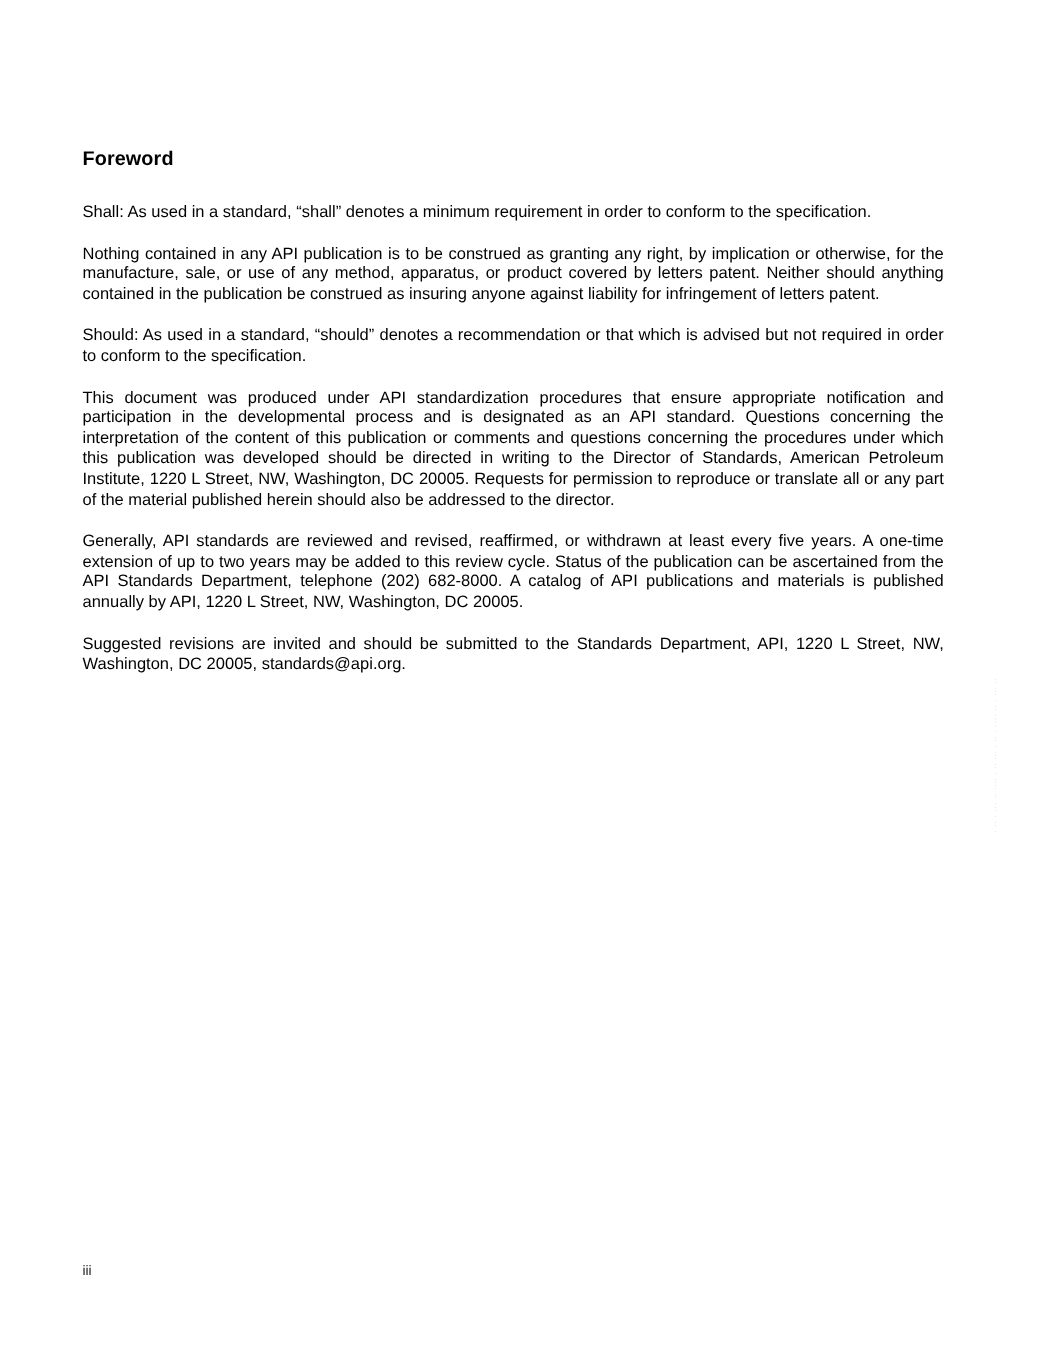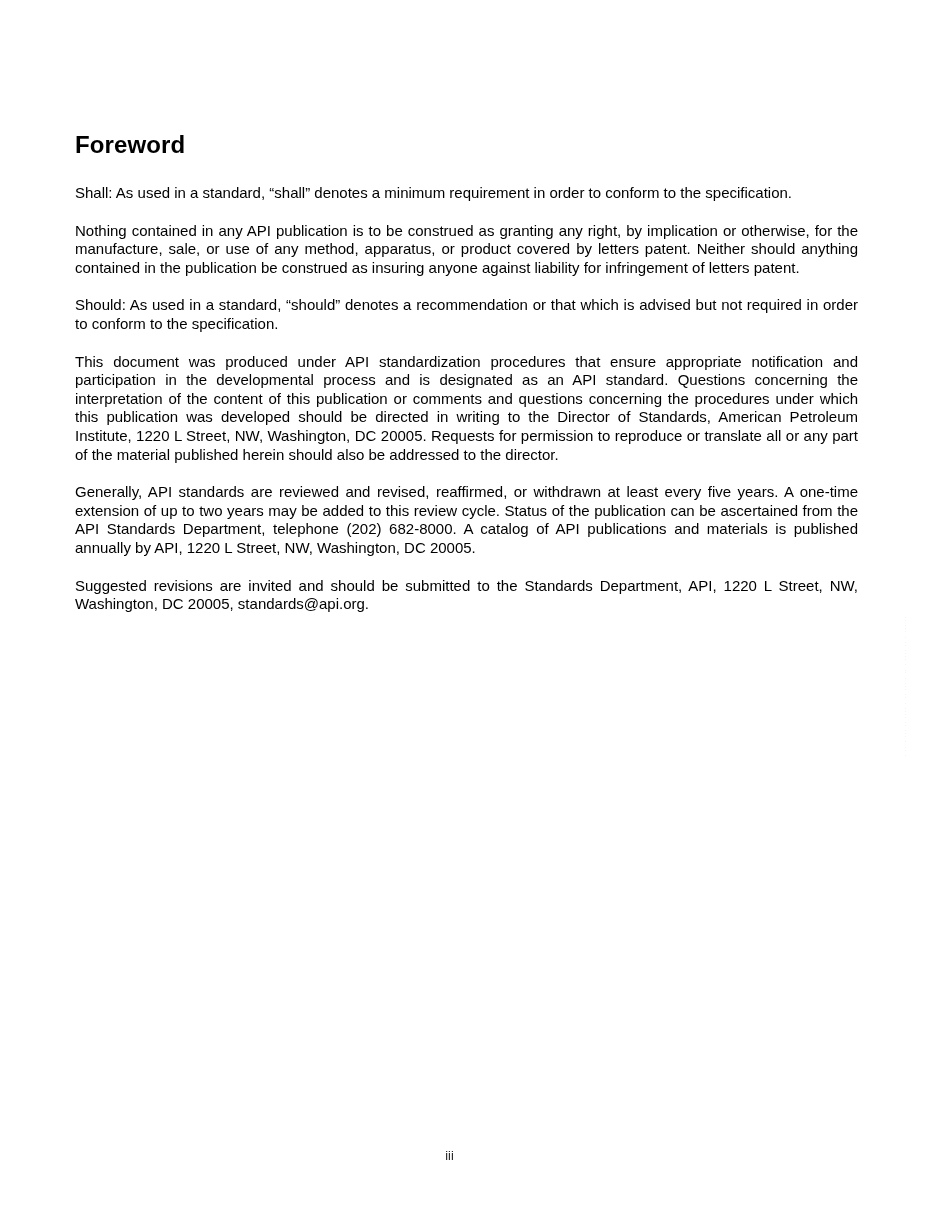--- a/index.html
+++ b/index.html
@@ -23,41 +23,40 @@
     height: 1230px;
     background: #ffffff;
   }
   .content {
     position: absolute;
     left: 75px;
     top: 134px;
     width: 783px;
   }
   .heading {
-    font-size: 24px;
+    font-size: 18px;
     font-weight: bold;
     margin: 0 0 29px 0;
     line-height: 21px;
     letter-spacing: 0.1px;
   }
   .para {
     font-size: 15px;
     line-height: 18.6px;
     text-align: justify;
     margin: 0 0 19px 0;
   }
   .para:last-child {
     margin-bottom: 0;
   }
   .footer {
     position: absolute;
-    left: 58px;
+    left: 75px;
     top: 1146px;
     width: 783px;
-    text-align: center;
   }
   .page-number {
     font-size: 12.5px;
     color: #1a1a1a;
   }
   .vertical-marking {
     position: absolute;
     left: 901px;
     top: 617px;
     height: 140px;

